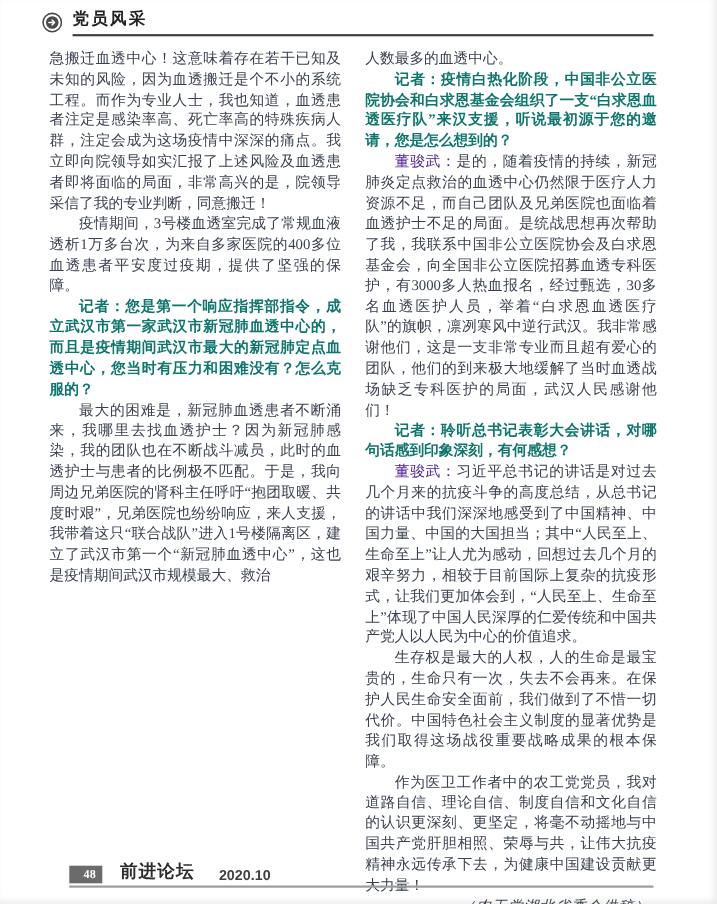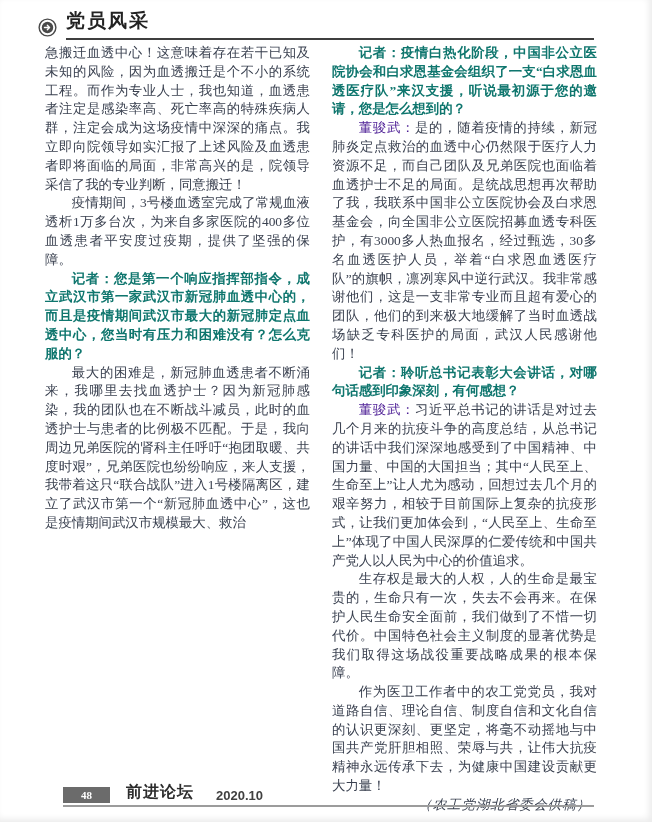--- a/index.html
+++ b/index.html
@@ -33,21 +33,21 @@
     flex: 0 0 auto;
   }
   .header-rule-wrap {
     flex: 1;
     border-bottom: 2px solid #3f3f3f;
     padding-bottom: 4px;
   }
   .section-title {
     font-family: "Liberation Sans", "DejaVu Sans", sans-serif;
     font-weight: 700;
-    font-size: 19px;
+    font-size: 15px;
     letter-spacing: 2px;
     color: #222;
   }
 
   
   .columns {
     position: absolute;
     top: 44px;
     left: 45px;
     width: 552px;
@@ -77,24 +77,24 @@
     right: 58px;
     top: 782px;
     display: flex;
     align-items: flex-end;
     border-bottom: 2px solid #9c9c9c;
     padding-bottom: 2px;
   }
   .page-badge {
     display: inline-block;
     min-width: 30px;
-    padding: 0 18px;
+    padding: 0 6px;
     height: 16px;
     line-height: 16px;
-    text-align: left;
+    text-align: right;
     background: #6b6b6b;
     color: #ffffff;
     font-weight: 700;
     font-size: 11px;
   }
   .journal-title {
     font-family: "Liberation Sans", "DejaVu Sans", sans-serif;
     font-weight: 700;
     font-size: 16px;
     color: #2c2c2c;
@@ -128,20 +128,21 @@
   </div>
 
   <div class="columns">
     <div class="col">
         <p class="para">急搬迁血透中心！这意味着存在若干已知及未知的风险，因为血透搬迁是个不小的系统工程。而作为专业人士，我也知道，血透患者注定是感染率高、死亡率高的特殊疾病人群，注定会成为这场疫情中深深的痛点。我立即向院领导如实汇报了上述风险及血透患者即将面临的局面，非常高兴的是，院领导采信了我的专业判断，同意搬迁！</p>
         <p class="para indent">疫情期间，3号楼血透室完成了常规血液透析1万多台次，为来自多家医院的400多位血透患者平安度过疫期，提供了坚强的保障。</p>
         <p class="para indent bold">记者：您是第一个响应指挥部指令，成立武汉市第一家武汉市新冠肺血透中心的，而且是疫情期间武汉市最大的新冠肺定点血透中心，您当时有压力和困难没有？怎么克服的？</p>
         <p class="para indent">最大的困难是，新冠肺血透患者不断涌来，我哪里去找血透护士？因为新冠肺感染，我的团队也在不断战斗减员，此时的血透护士与患者的比例极不匹配。于是，我向周边兄弟医院的肾科主任呼吁“抱团取暖、共度时艰”，兄弟医院也纷纷响应，来人支援，我带着这只“联合战队”进入1号楼隔离区，建立了武汉市第一个“新冠肺血透中心”，这也是疫情期间武汉市规模最大、救治</p>
       </div>
     <div class="col">
+        <p class="para">人数最多的血透中心。</p>
         <p class="para indent bold">记者：疫情白热化阶段，中国非公立医院协会和白求恩基金会组织了一支“白求恩血透医疗队”来汉支援，听说最初源于您的邀请，您是怎么想到的？</p>
         <p class="para indent"><span class="lead">董骏武：</span>是的，随着疫情的持续，新冠肺炎定点救治的血透中心仍然限于医疗人力资源不足，而自己团队及兄弟医院也面临着血透护士不足的局面。是统战思想再次帮助了我，我联系中国非公立医院协会及白求恩基金会，向全国非公立医院招募血透专科医护，有3000多人热血报名，经过甄选，30多名血透医护人员，举着“白求恩血透医疗队”的旗帜，凛冽寒风中逆行武汉。我非常感谢他们，这是一支非常专业而且超有爱心的团队，他们的到来极大地缓解了当时血透战场缺乏专科医护的局面，武汉人民感谢他们！</p>
         <p class="para indent bold">记者：聆听总书记表彰大会讲话，对哪句话感到印象深刻，有何感想？</p>
         <p class="para indent"><span class="lead">董骏武：</span>习近平总书记的讲话是对过去几个月来的抗疫斗争的高度总结，从总书记的讲话中我们深深地感受到了中国精神、中国力量、中国的大国担当；其中“人民至上、生命至上”让人尤为感动，回想过去几个月的艰辛努力，相较于目前国际上复杂的抗疫形式，让我们更加体会到，“人民至上、生命至上”体现了中国人民深厚的仁爱传统和中国共产党人以人民为中心的价值追求。</p>
         <p class="para indent">生存权是最大的人权，人的生命是最宝贵的，生命只有一次，失去不会再来。在保护人民生命安全面前，我们做到了不惜一切代价。中国特色社会主义制度的显著优势是我们取得这场战役重要战略成果的根本保障。</p>
         <p class="para indent">作为医卫工作者中的农工党党员，我对道路自信、理论自信、制度自信和文化自信的认识更深刻、更坚定，将毫不动摇地与中国共产党肝胆相照、荣辱与共，让伟大抗疫精神永远传承下去，为健康中国建设贡献更大力量！</p>
         <p class="para right kai attrib">（农工党湖北省委会供稿）</p>
       </div>
   </div>
 

